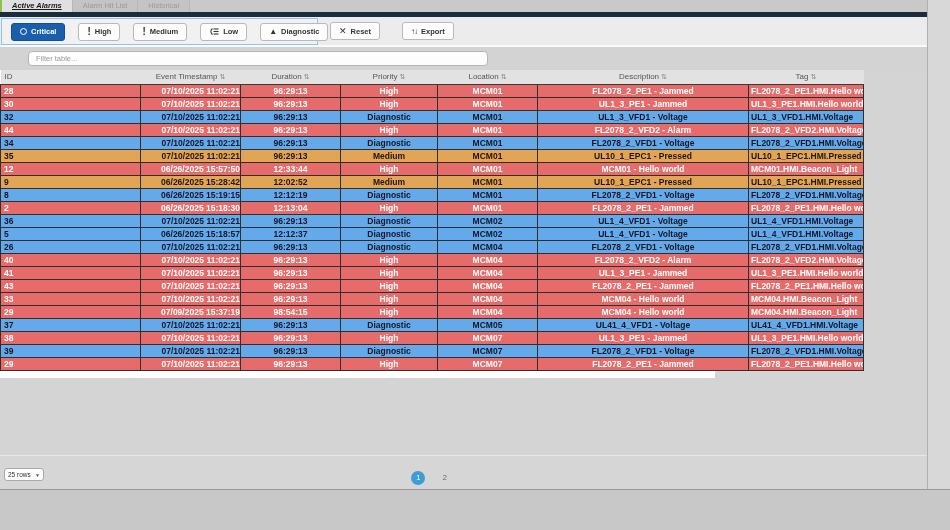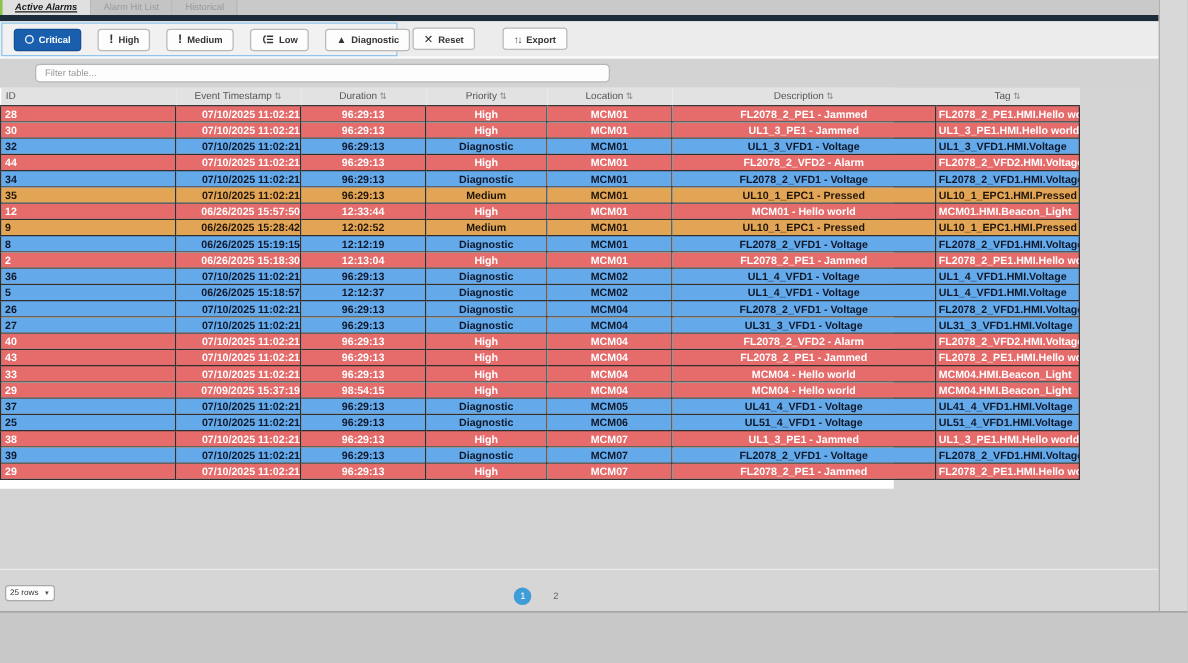--- a/index.html
+++ b/index.html
@@ -274,37 +274,37 @@
           </tr>
           <tr class="sev-diagnostic">
             <td class="col-id">26</td>
             <td class="col-timestamp">07/10/2025 11:02:21</td>
             <td class="col-duration">96:29:13</td>
             <td class="col-priority">Diagnostic</td>
             <td class="col-location">MCM04</td>
             <td class="col-description">FL2078_2_VFD1 - Voltage</td>
             <td class="col-tag">FL2078_2_VFD1.HMI.Voltage</td>
           </tr>
-          <tr class="sev-diagnostic">
-            <td class="col-id">27</td>
-            <td class="col-timestamp">07/10/2025 11:02:21</td>
-            <td class="col-duration">96:29:13</td>
-            <td class="col-priority">Diagnostic</td>
-            <td class="col-location">MCM04</td>
-            <td class="col-description">UL31_3_VFD1 - Voltage</td>
-            <td class="col-tag">UL31_3_VFD1.HMI.Voltage</td>
-          </tr>
           <tr class="sev-high">
             <td class="col-id">40</td>
             <td class="col-timestamp">07/10/2025 11:02:21</td>
             <td class="col-duration">96:29:13</td>
             <td class="col-priority">High</td>
             <td class="col-location">MCM04</td>
             <td class="col-description">FL2078_2_VFD2 - Alarm</td>
             <td class="col-tag">FL2078_2_VFD2.HMI.Voltage</td>
+          </tr>
+          <tr class="sev-high">
+            <td class="col-id">41</td>
+            <td class="col-timestamp">07/10/2025 11:02:21</td>
+            <td class="col-duration">96:29:13</td>
+            <td class="col-priority">High</td>
+            <td class="col-location">MCM04</td>
+            <td class="col-description">UL1_3_PE1 - Jammed</td>
+            <td class="col-tag">UL1_3_PE1.HMI.Hello world</td>
           </tr>
           <tr class="sev-high">
             <td class="col-id">43</td>
             <td class="col-timestamp">07/10/2025 11:02:21</td>
             <td class="col-duration">96:29:13</td>
             <td class="col-priority">High</td>
             <td class="col-location">MCM04</td>
             <td class="col-description">FL2078_2_PE1 - Jammed</td>
             <td class="col-tag">FL2078_2_PE1.HMI.Hello world</td>
           </tr>
@@ -327,29 +327,20 @@
             <td class="col-tag">MCM04.HMI.Beacon_Light</td>
           </tr>
           <tr class="sev-diagnostic">
             <td class="col-id">37</td>
             <td class="col-timestamp">07/10/2025 11:02:21</td>
             <td class="col-duration">96:29:13</td>
             <td class="col-priority">Diagnostic</td>
             <td class="col-location">MCM05</td>
             <td class="col-description">UL41_4_VFD1 - Voltage</td>
             <td class="col-tag">UL41_4_VFD1.HMI.Voltage</td>
-          </tr>
-          <tr class="sev-diagnostic">
-            <td class="col-id">25</td>
-            <td class="col-timestamp">07/10/2025 11:02:21</td>
-            <td class="col-duration">96:29:13</td>
-            <td class="col-priority">Diagnostic</td>
-            <td class="col-location">MCM06</td>
-            <td class="col-description">UL51_4_VFD1 - Voltage</td>
-            <td class="col-tag">UL51_4_VFD1.HMI.Voltage</td>
           </tr>
           <tr class="sev-high">
             <td class="col-id">38</td>
             <td class="col-timestamp">07/10/2025 11:02:21</td>
             <td class="col-duration">96:29:13</td>
             <td class="col-priority">High</td>
             <td class="col-location">MCM07</td>
             <td class="col-description">UL1_3_PE1 - Jammed</td>
             <td class="col-tag">UL1_3_PE1.HMI.Hello world</td>
           </tr>

